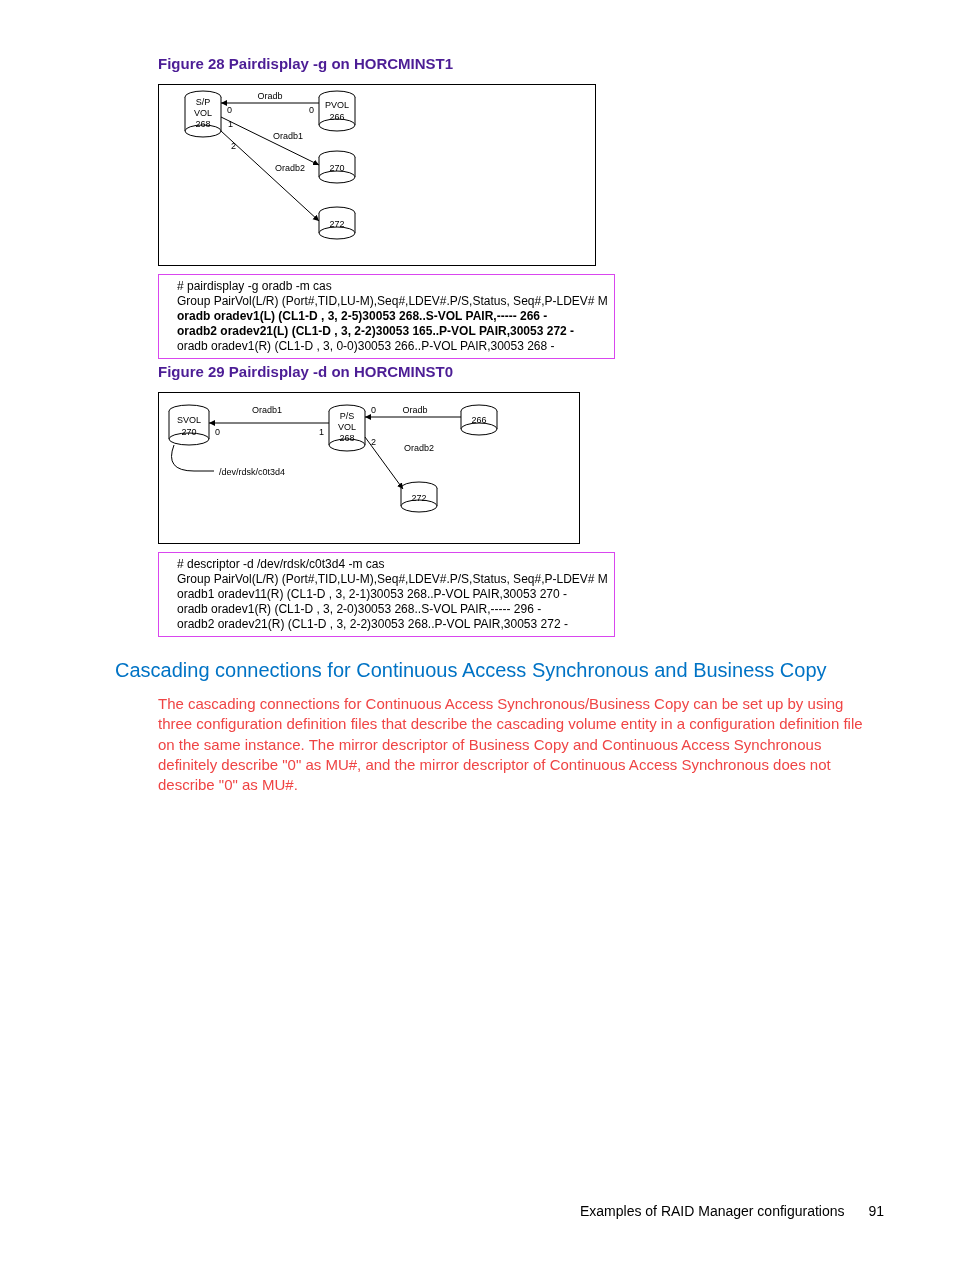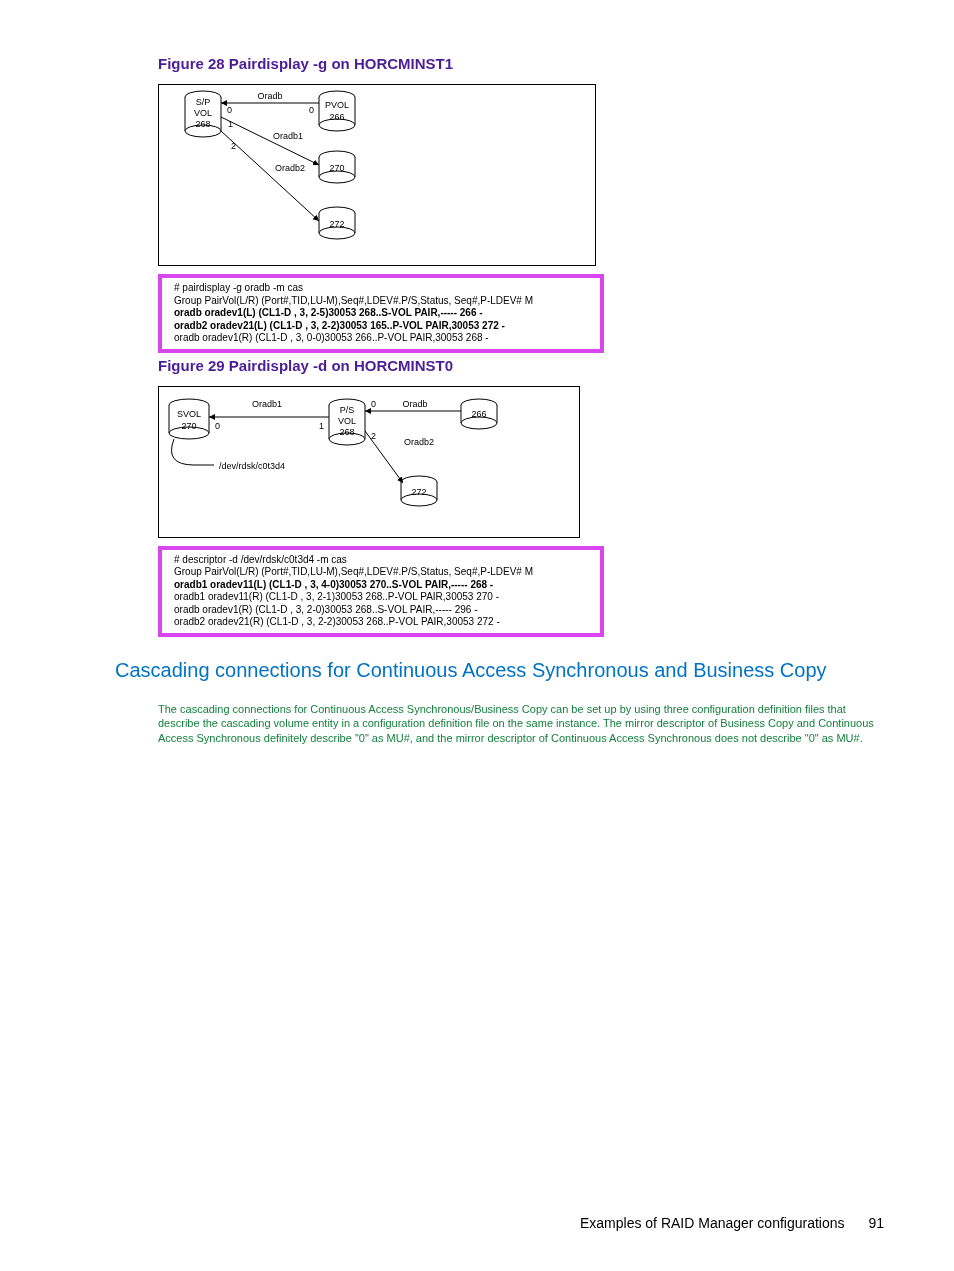--- a/index.html
+++ b/index.html
@@ -18,52 +18,52 @@
   .fig-title {
     color: #4c1d95;
     font-weight: bold;
     font-size: 15px;
     margin: 0 0 12px 43px;
   }
   .section-title {
     color: #0073c5;
     font-weight: normal;
     font-size: 20px;
-    margin: 22px 0 20px 0;
+    margin: 22px 0 12px 0;
   }
   .body-text {
-    font-size: 11px;
+    font-size: 15px;
     line-height: 1.35;
     margin: 0 8px 0 43px;
-    color: #15803d;
+    color: #ef4444;
   }
   .diagram {
     border: 1px solid #000;
     margin-left: 43px;
     margin-bottom: 8px;
     background: #fff;
     font-size: 11px;
   }
   .diagram svg { display:block; }
   .table-box {
-    border: 4px solid #d946ef;
+    border: 1px solid #d946ef;
     margin-left: 43px;
-    padding: 4px 6px 4px 12px;
-    font-size: 10px;
+    padding: 4px 6px 4px 18px;
+    font-size: 12px;
     font-family: Arial, Helvetica, sans-serif;
     line-height: 1.25;
     display: inline-block;
     min-width: 420px;
   }
   .table-box .cmd { font-weight: normal; }
   .table-box .hdr { font-weight: normal; }
   .table-box .rowb { font-weight: bold; }
   .footer {
     position: absolute;
-    bottom: 40px;
+    bottom: 52px;
     right: 70px;
     font-size: 14px;
     color: #000;
   }
   .footer .pn { margin-left: 20px; }
 </style>
 </head>
 <body>
 
 <div class="page">
@@ -202,21 +202,20 @@
 
       <path d="M 15 52 Q 5 78 35 78 L 55 78" fill="none" stroke="#000"></path>
       <text x="60" y="82" font-size="9">/dev/rdsk/c0t3d4</text>
     </svg>
   </div>
 
   
   <div class="table-box">
     <div class="cmd"># descriptor -d /dev/rdsk/c0t3d4 -m cas</div>
     <div class="hdr">Group   PairVol(L/R) (Port#,TID,LU-M),Seq#,LDEV#.P/S,Status, Seq#,P-LDEV# M</div>
-    <div class="rowb">oradb1  oradev11(L) (CL1-D , 3,  4-0)30053  270..S-VOL PAIR,-----        268  -</div>
     <div>oradb1  oradev11(R) (CL1-D , 3,  2-1)30053  268..P-VOL  PAIR,30053    270  -</div>
     <div>oradb   oradev1(R)   (CL1-D , 3,  2-0)30053  268..S-VOL  PAIR,-----       296  -</div>
     <div>oradb2 oradev21(R) (CL1-D , 3,  2-2)30053  268..P-VOL  PAIR,30053    272  -</div>
   </div>
 
   
   <div class="section-title">Cascading connections for Continuous Access Synchronous and Business Copy</div>
   <p class="body-text">The cascading connections for Continuous Access Synchronous/Business Copy can be set up by using three configuration definition files that describe the cascading volume entity in a configuration definition file on the same instance. The mirror descriptor of Business Copy and Continuous Access Synchronous definitely describe "0" as MU#, and the mirror descriptor of Continuous Access Synchronous does not describe "0" as MU#.</p>
 
 </div>

